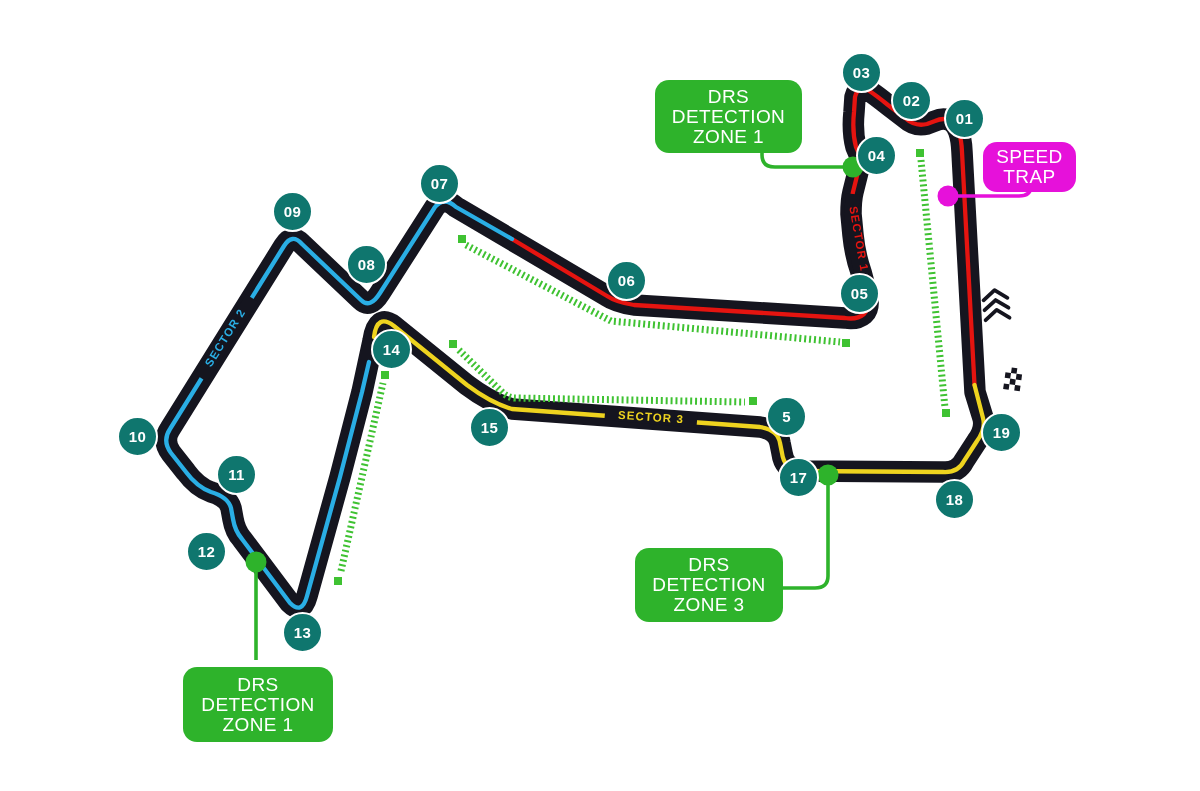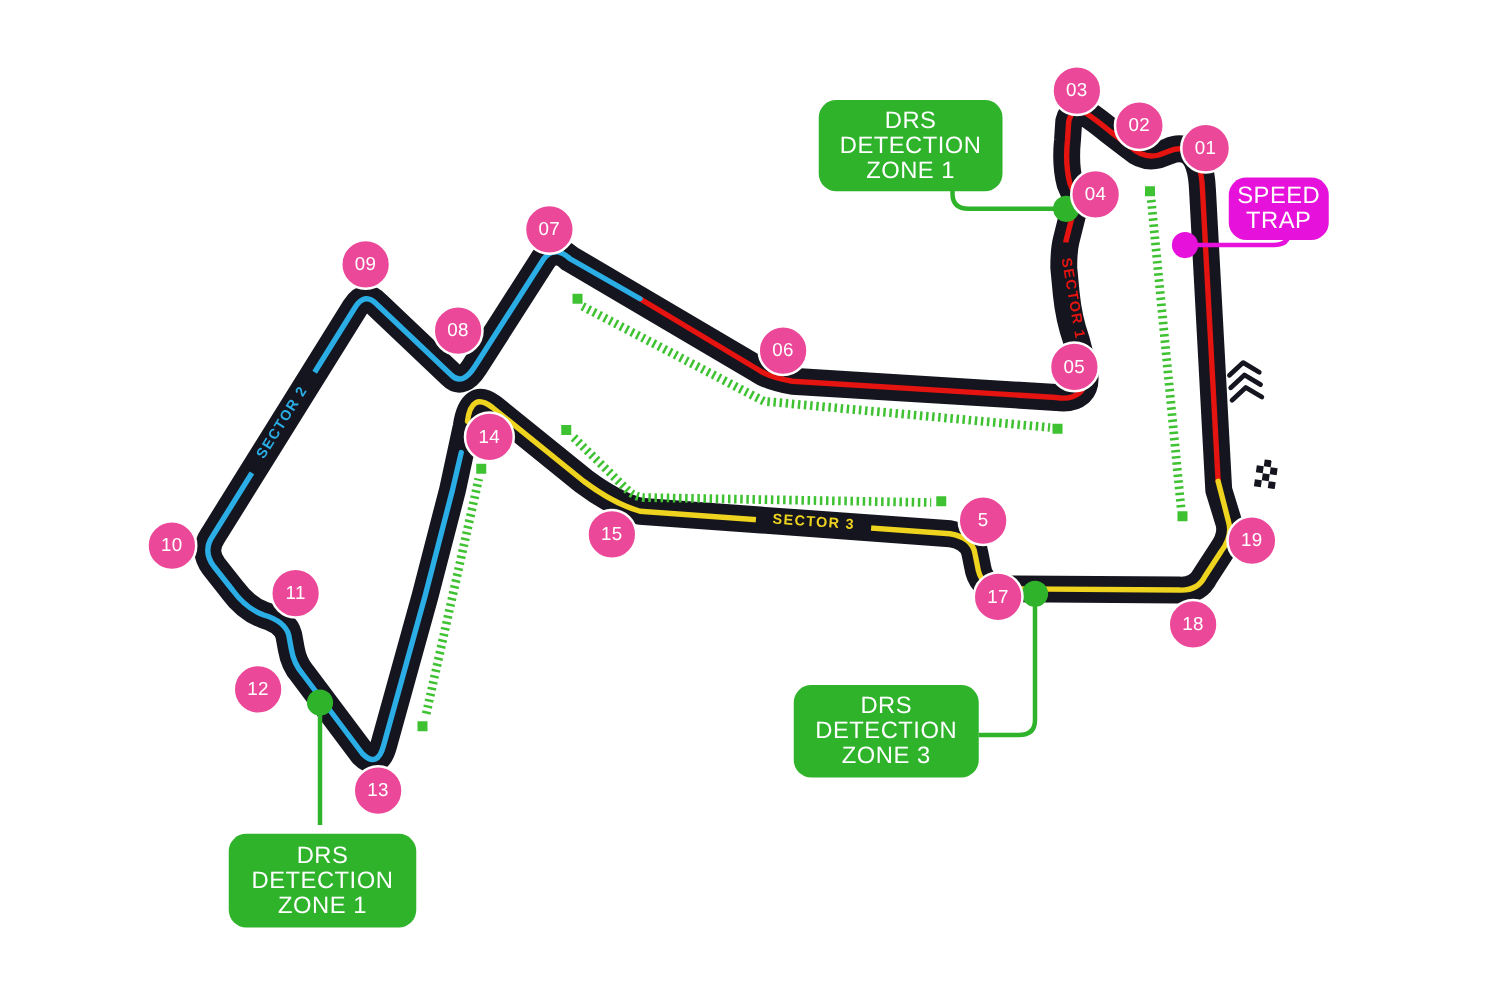--- a/index.html
+++ b/index.html
@@ -10,23 +10,23 @@
   #track-svg{position:absolute;left:0;top:0;}
   .callout{
     position:absolute;display:flex;flex-direction:column;align-items:center;justify-content:center;
     border-radius:14px;color:#ffffff;text-align:center;font-weight:normal;z-index:3;margin-top:10px;
   }
   .callout span{display:block;font-size:19px;line-height:20px;letter-spacing:0.4px;}
   .callout.green{background:#2eb32b;}
   .callout.magenta{background:#e611da;}
   .turn-badge{
     position:absolute;width:37px;height:37px;border-radius:50%;
-    background:#ec4899;border:2px solid #ffffff;box-sizing:content-box;
+    background:#0f766e;border:2px solid #ffffff;box-sizing:content-box;
     display:flex;align-items:center;justify-content:center;
-    color:#ffffff;font-size:15px;font-weight:normal;letter-spacing:0.3px;z-index:4;
+    color:#ffffff;font-size:15px;font-weight:bold;letter-spacing:0.3px;z-index:4;
   }
   .sector-text{
     font-size:11.5px;font-weight:bold;letter-spacing:1.1px;
     font-family:"Liberation Sans", sans-serif;
   }
 </style>
 </head>
 <body>
 
 <div id="stage">
@@ -108,21 +108,21 @@
       <rect x="2.8" y="5.6" width="5.6" height="5.6"></rect>
     </g>
   </svg>
 
   <div class="callout green" style="left:655px;top:70px;width:147px;height:73px;">
     <span>DRS</span>
     <span>DETECTION</span>
     <span>ZONE 1</span>
   </div>
 
-  <div class="callout magenta" style="left:983px;top:132px;width:80px;height:50px;">
+  <div class="callout magenta" style="left:983px;top:132px;width:93px;height:50px;">
     <span>SPEED</span>
     <span>TRAP</span>
   </div>
 
   <div class="callout green" style="left:183px;top:657px;width:150px;height:75px;">
     <span>DRS</span>
     <span>DETECTION</span>
     <span>ZONE 1</span>
   </div>
 

